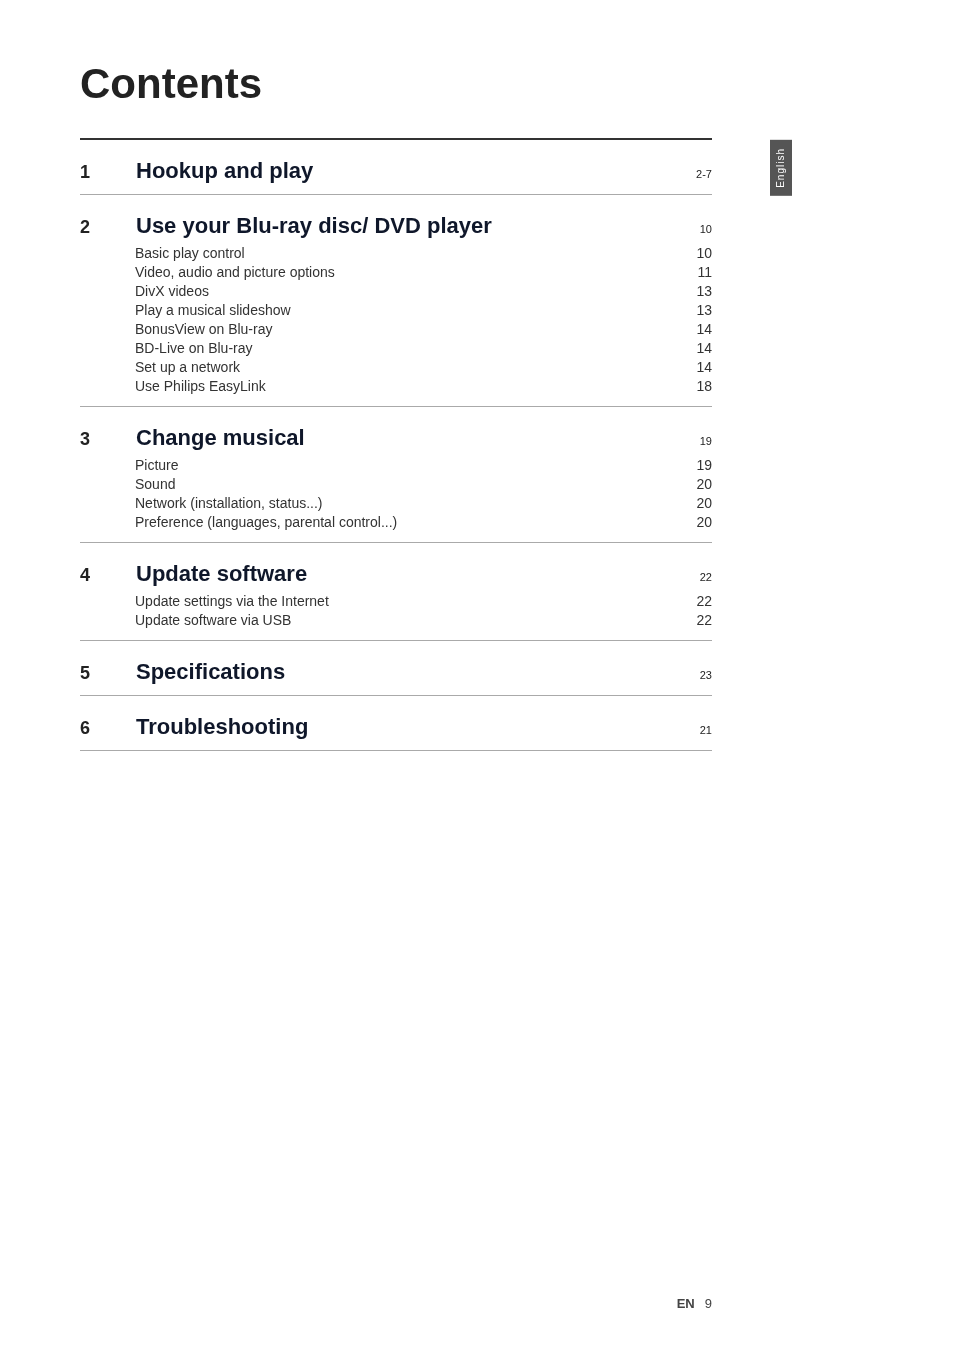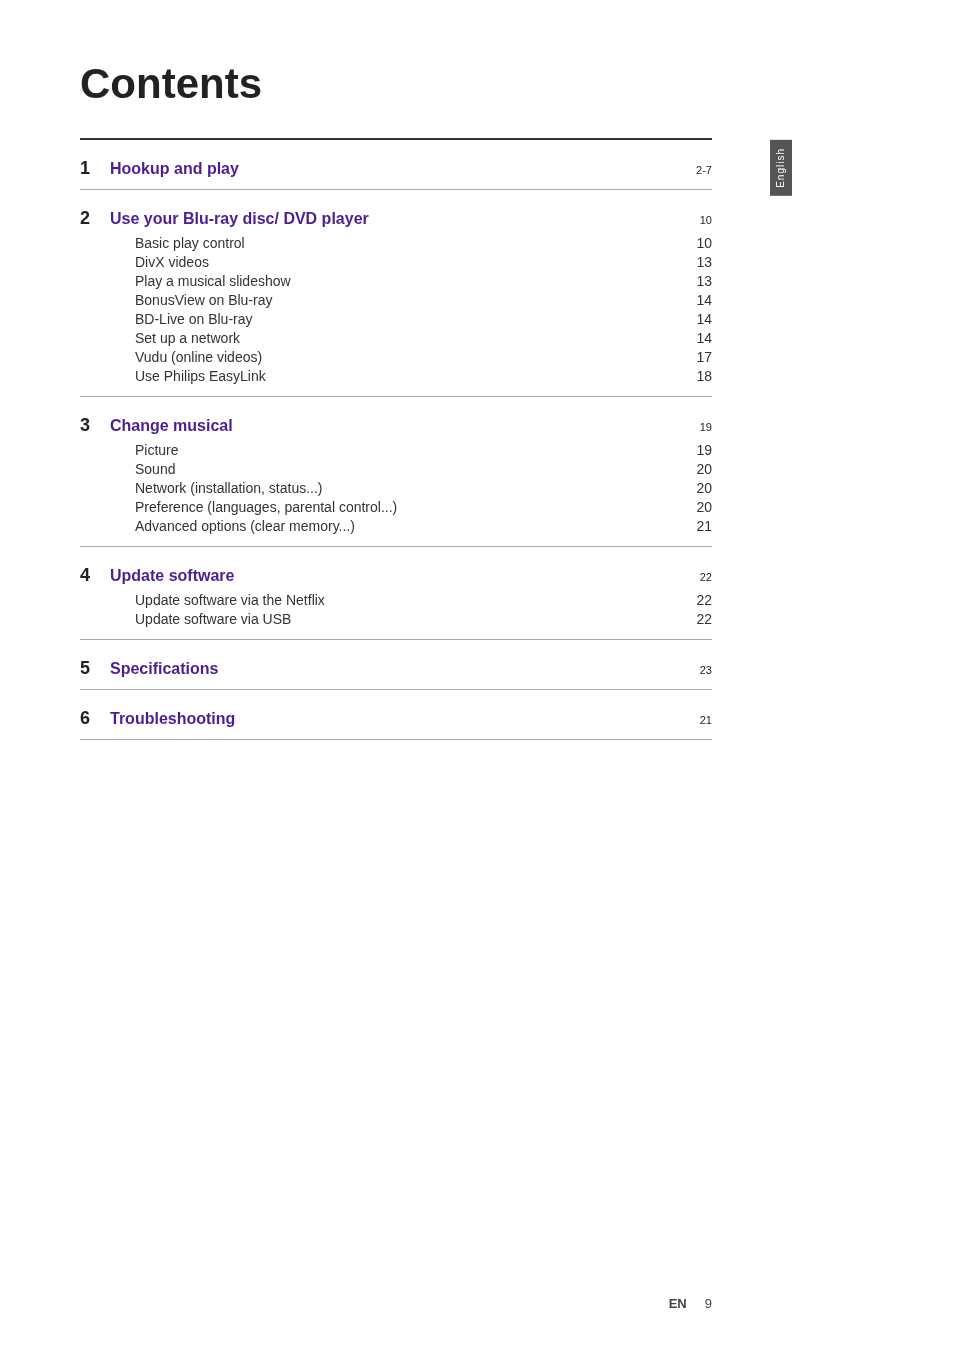--- a/index.html
+++ b/index.html
@@ -72,25 +72,25 @@
     }
 
     .section-number {
       font-size: 18px;
       font-weight: bold;
       color: #222222;
       min-width: 30px;
     }
 
     .section-title {
-      font-size: 16px;
-      font-weight: bold;
-      color: #4c1d95;
+      font-size: 22px;
+      font-weight: bold;
+      color: #0f172a;
       flex: 1;
-      margin-left: 0;
+      margin-left: 26px;
     }
 
     .section-page {
       font-size: 11px;
       color: #222222;
       margin-left: 20px;
     }
 
     .subsection-list {
       padding-left: 55px;
@@ -118,21 +118,21 @@
       min-width: 30px;
       text-align: right;
     }
 
     .footer {
       position: absolute;
       bottom: 40px;
       right: 80px;
       display: flex;
       align-items: center;
-      gap: 18px;
+      gap: 10px;
       font-size: 13px;
       color: #444444;
     }
 
     .footer-en {
       font-weight: bold;
     }
   </style>
 </head>
 <body>
@@ -165,44 +165,44 @@
             <span class="section-title">Use your Blu-ray disc/ DVD player</span>
           </div>
           <span class="section-page">10</span>
         </div>
         <div class="subsection-list">
           <div class="subsection-item">
             <span class="subsection-label">Basic play control</span>
             <span class="subsection-page">10</span>
           </div>
           <div class="subsection-item">
+            <span class="subsection-label">Video, audio and picture options</span>
+            <span class="subsection-page">11</span>
+          </div>
+          <div class="subsection-item">
             <span class="subsection-label">DivX videos</span>
             <span class="subsection-page">13</span>
           </div>
           <div class="subsection-item">
             <span class="subsection-label">Play a musical slideshow</span>
             <span class="subsection-page">13</span>
           </div>
           <div class="subsection-item">
             <span class="subsection-label">BonusView on Blu-ray</span>
             <span class="subsection-page">14</span>
           </div>
           <div class="subsection-item">
             <span class="subsection-label">BD-Live on Blu-ray</span>
             <span class="subsection-page">14</span>
           </div>
           <div class="subsection-item">
             <span class="subsection-label">Set up a network</span>
             <span class="subsection-page">14</span>
           </div>
           <div class="subsection-item">
-            <span class="subsection-label">Vudu (online videos)</span>
-            <span class="subsection-page">17</span>
-          </div>
-          <div class="subsection-item">
             <span class="subsection-label">Use Philips EasyLink</span>
             <span class="subsection-page">18</span>
           </div>
         </div>
       </div>
       <hr class="divider-thin">
       <div class="section">
         <div class="section-header">
           <div style="display: flex; align-items: baseline; flex: 1 1 0%;">
             <span class="section-number">3</span>
@@ -220,38 +220,34 @@
             <span class="subsection-page">20</span>
           </div>
           <div class="subsection-item">
             <span class="subsection-label">Network (installation, status...)</span>
             <span class="subsection-page">20</span>
           </div>
           <div class="subsection-item">
             <span class="subsection-label">Preference (languages, parental control...)</span>
             <span class="subsection-page">20</span>
           </div>
-          <div class="subsection-item">
-            <span class="subsection-label">Advanced options (clear memory...)</span>
-            <span class="subsection-page">21</span>
-          </div>
         </div>
       </div>
       <hr class="divider-thin">
       <div class="section">
         <div class="section-header">
           <div style="display: flex; align-items: baseline; flex: 1 1 0%;">
             <span class="section-number">4</span>
             <span class="section-title">Update software</span>
           </div>
           <span class="section-page">22</span>
         </div>
         <div class="subsection-list">
           <div class="subsection-item">
-            <span class="subsection-label">Update software via the Netflix</span>
+            <span class="subsection-label">Update settings via the Internet</span>
             <span class="subsection-page">22</span>
           </div>
           <div class="subsection-item">
             <span class="subsection-label">Update software via USB</span>
             <span class="subsection-page">22</span>
           </div>
         </div>
       </div>
       <hr class="divider-thin">
       <div class="section" style="margin-bottom: 10px;">

